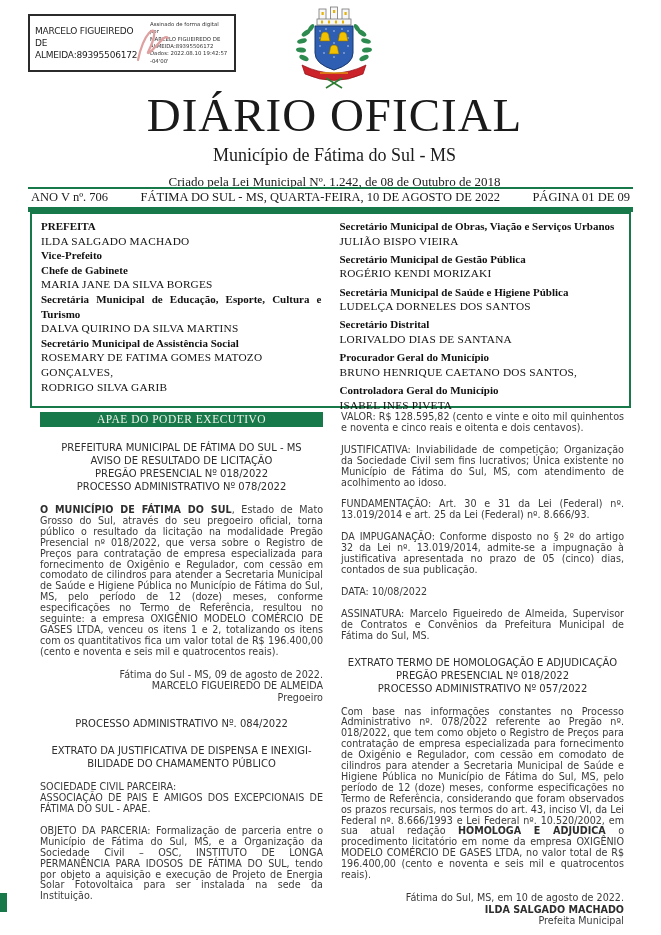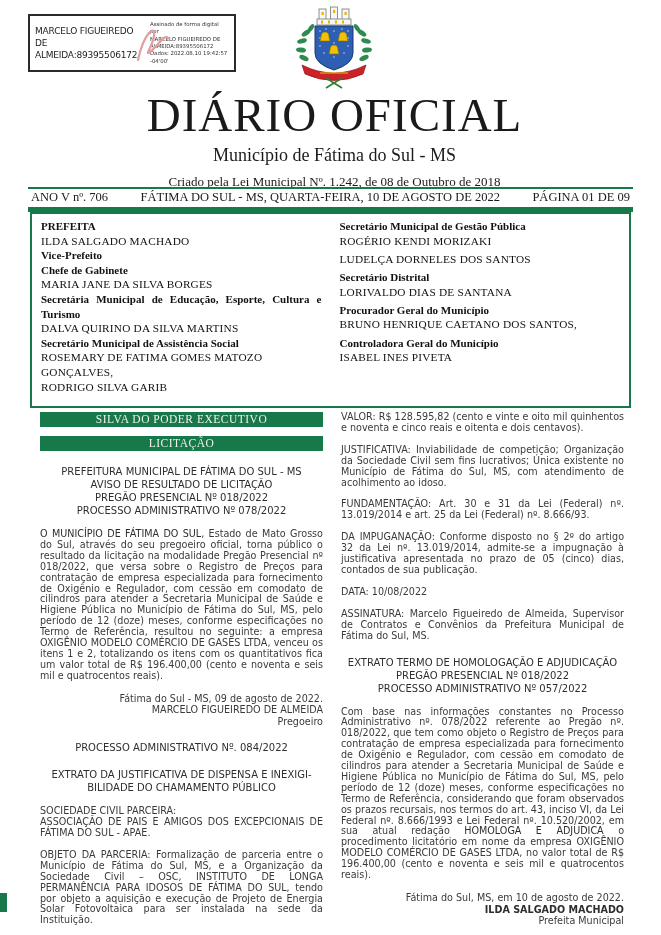--- a/index.html
+++ b/index.html
@@ -54,21 +54,21 @@
   .section-bar{
     background:var(--green);color:#f2f2ec;text-align:center;
     font-family:"Liberation Serif",serif;font-size:11.5px;line-height:15px;height:15px;
     margin-bottom:9px;letter-spacing:0.5px;
   }
   .notice-heading{
     text-align:center;font-weight:normal;color:#2e2e2e;font-size:10px;line-height:13px;
     margin:14px 0 12px 0;
   }
   .col p{margin:0 0 11px 0;text-align:justify;}
-  .col .bold{font-weight:normal;color:#2e2e2e;}
+  .col .bold{font-weight:bold;color:#2e2e2e;}
   .sign-block{text-align:right;margin:2px 0 12px 0;line-height:11.5px;}
   .sign-block .bold{font-weight:bold;}
   
   .corner-tab{position:absolute;left:0;top:893px;width:7px;height:19px;background:var(--green);}
   :root{--green:#17794a;}
 </style>
 </head>
 <body>
 
 <div class="page">
@@ -185,46 +185,50 @@
       <div class="off-entry">
         <div class="off-title">Secretário Municipal de Assistência Social</div>
         <div class="off-name">ROSEMARY DE FATIMA GOMES MATOZO GONÇALVES,</div>
       </div>
       <div class="off-entry">
         <div class="off-name">RODRIGO SILVA GARIB</div>
       </div>
     </div>
     <div class="off-col right">
       <div class="off-entry">
+        <div class="off-title">Secretário Municipal de Obras, Viação e Serviços Urbanos</div>
+        <div class="off-name">JULIÃO BISPO VIEIRA</div>
+      </div>
+      <div class="off-entry">
         <div class="off-title">Secretário Municipal de Gestão Pública</div>
         <div class="off-name">ROGÉRIO KENDI MORIZAKI</div>
       </div>
       <div class="off-entry">
+        <div class="off-title">Secretária Municipal de Saúde e Higiene Pública</div>
         <div class="off-name">LUDELÇA DORNELES DOS SANTOS</div>
       </div>
       <div class="off-entry">
         <div class="off-title">Secretário Distrital</div>
         <div class="off-name">LORIVALDO DIAS DE SANTANA</div>
       </div>
       <div class="off-entry">
         <div class="off-title">Procurador Geral do Município</div>
         <div class="off-name">BRUNO HENRIQUE CAETANO DOS SANTOS,</div>
       </div>
       <div class="off-entry">
         <div class="off-title">Controladora Geral do Município</div>
         <div class="off-name">ISABEL INES PIVETA</div>
       </div>
     </div>
   </div>
 
   <div class="columns">
 
     <div class="col">
-      <div class="section-bar">SILVA DO PODER EXECUTIVO</div>
-      <div class="section-bar">LICITAÇÃO</div>
+      <div class="section-bar">APAE DO PODER EXECUTIVO</div>
 
       <div class="notice-heading">
         <div>PREFEITURA MUNICIPAL DE FÁTIMA DO SUL - MS</div>
         <div>AVISO DE RESULTADO DE LICITAÇÃO</div>
         <div>PREGÃO PRESENCIAL Nº 018/2022</div>
         <div>PROCESSO ADMINISTRATIVO Nº 078/2022</div>
       </div>
 
       <p><span class="bold">O MUNICÍPIO DE FÁTIMA DO SUL</span><span>, Estado de Mato Grosso do Sul, através do seu pregoeiro oficial, torna público o resultado da licitação na modalidade Pregão Presencial nº 018/2022, que versa sobre o Registro de Preços para contratação de empresa especializada para fornecimento de Oxigênio e Regulador, com cessão em comodato de cilindros para atender a Secretaria Municipal de Saúde e Higiene Pública no Município de Fátima do Sul, MS, pelo período de 12 (doze) meses, conforme especificações no Termo de Referência, resultou no seguinte: a empresa OXIGÊNIO MODELO COMÉRCIO DE GASES LTDA, venceu os itens 1 e 2,  totalizando os itens com os quantitativos fica um valor total de R$ 196.400,00 (cento e noventa e seis mil e quatrocentos reais).</span></p>
 

